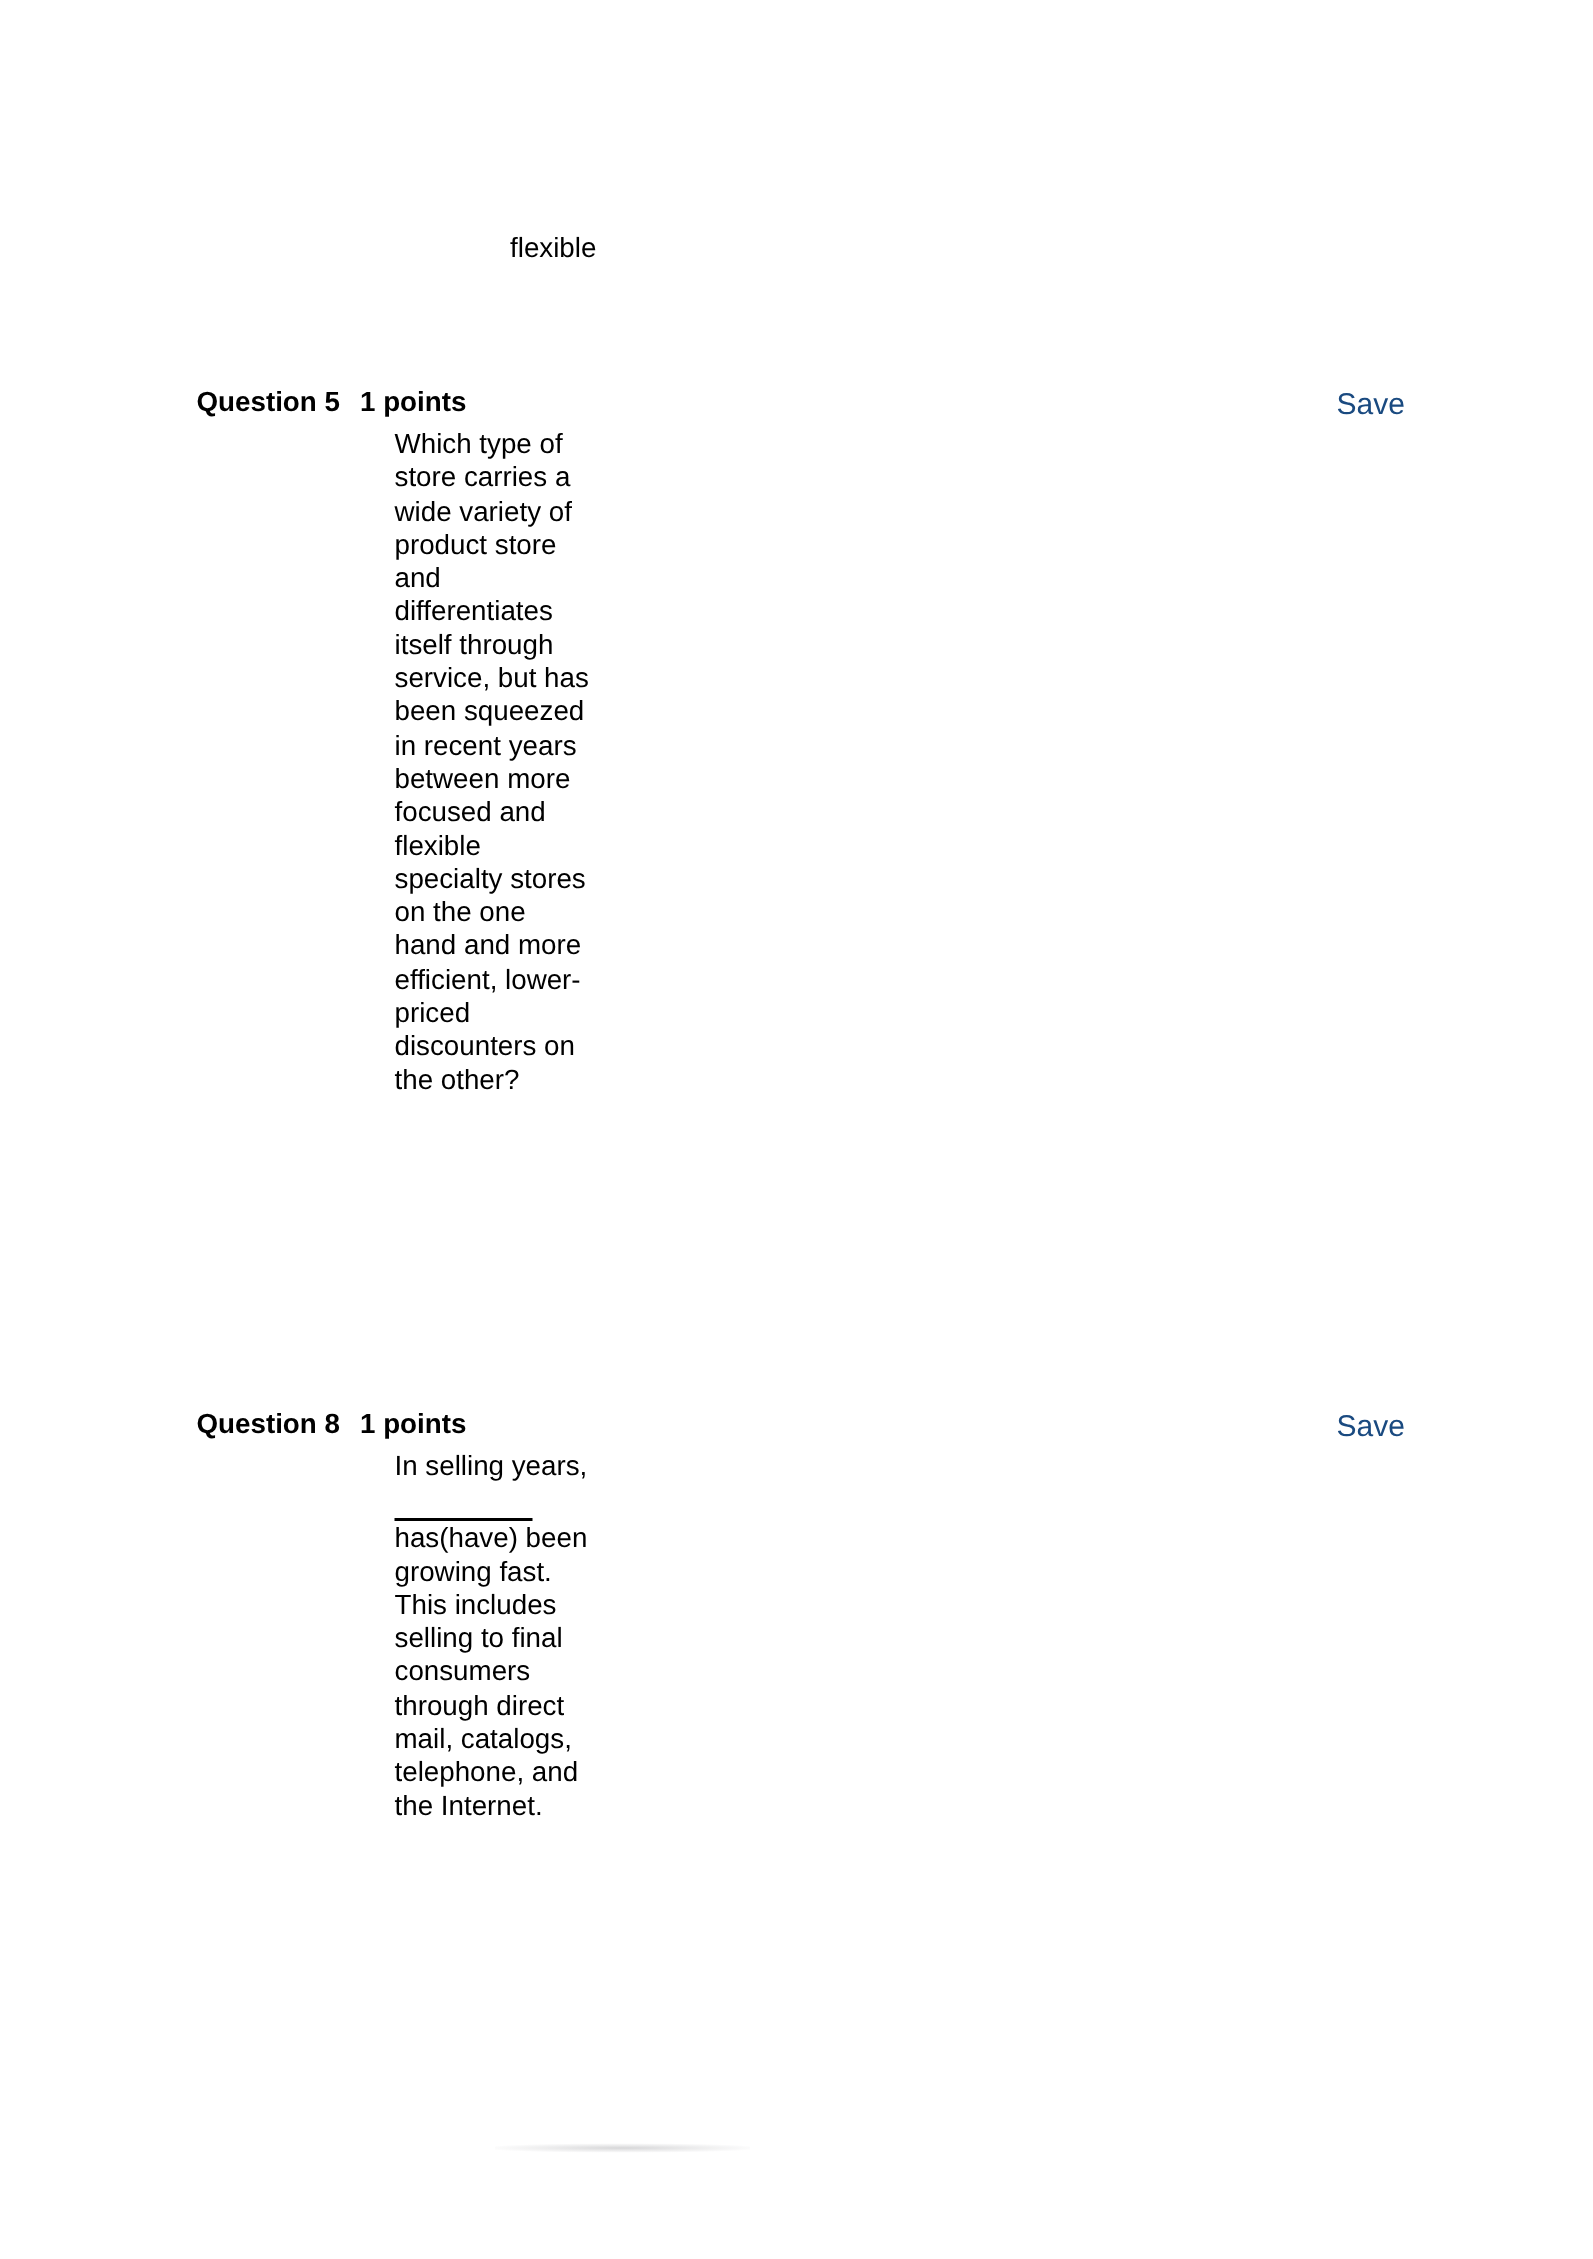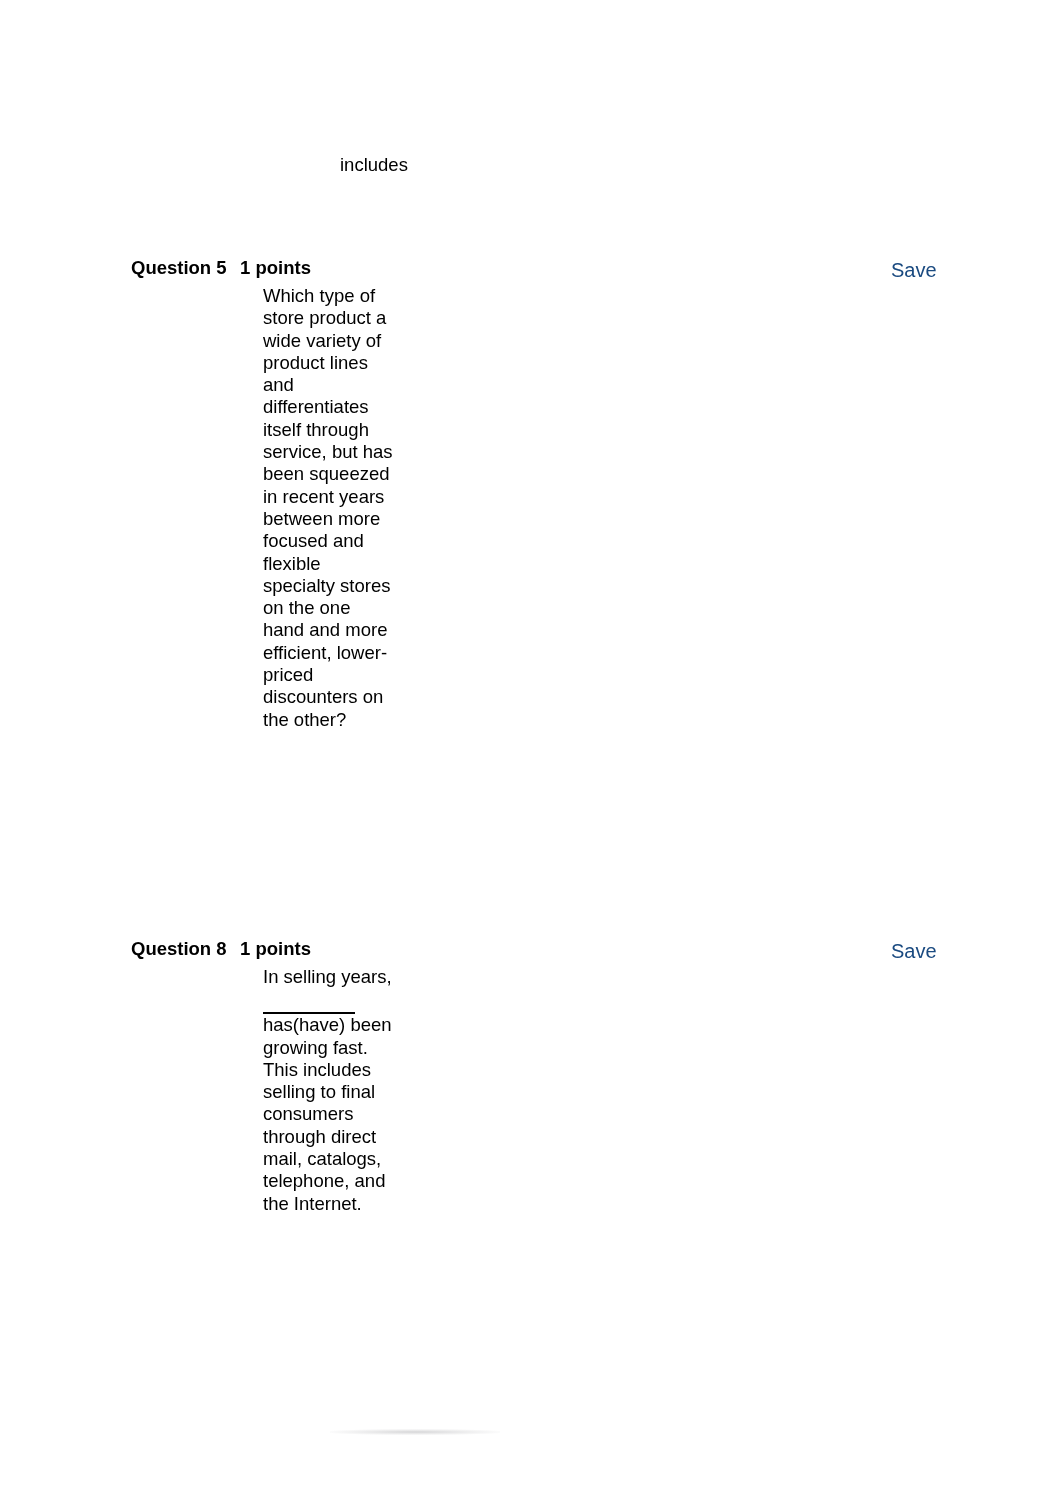--- a/index.html
+++ b/index.html
@@ -116,30 +116,30 @@
                 rgba(120,120,125,0.12) 45%,
                 rgba(255,255,255,0) 78%);
   }
 </style>
 </head>
 <body>
 
 <div class="page">
 
   <div class="options-carryover">
-    <div class="option-line">includes</div>
+    <div class="option-line">flexible</div>
   </div>
 
   <div class="question-block" id="question-3">
     <div class="q-header">
       <div class="q-title">Question 5</div>
       <div class="q-points">1 points</div>
       <a class="q-save" href="#">Save</a>
     </div>
-    <div class="q-body">Which type of store product a wide variety of product lines and differentiates itself through service, but has been squeezed in recent years between more focused and flexible specialty stores on the one hand and more efficient, lower-priced discounters on the other?</div>
+    <div class="q-body">Which type of store carries a wide variety of product store and differentiates itself through service, but has been squeezed in recent years between more focused and flexible specialty stores on the one hand and more efficient, lower-priced discounters on the other?</div>
   </div>
 
   <div class="question-block" id="question-4">
     <div class="q-header">
       <div class="q-title">Question 8</div>
       <div class="q-points">1 points</div>
       <a class="q-save" href="#">Save</a>
     </div>
     <div class="q-body">
       <span>In selling years,</span>

